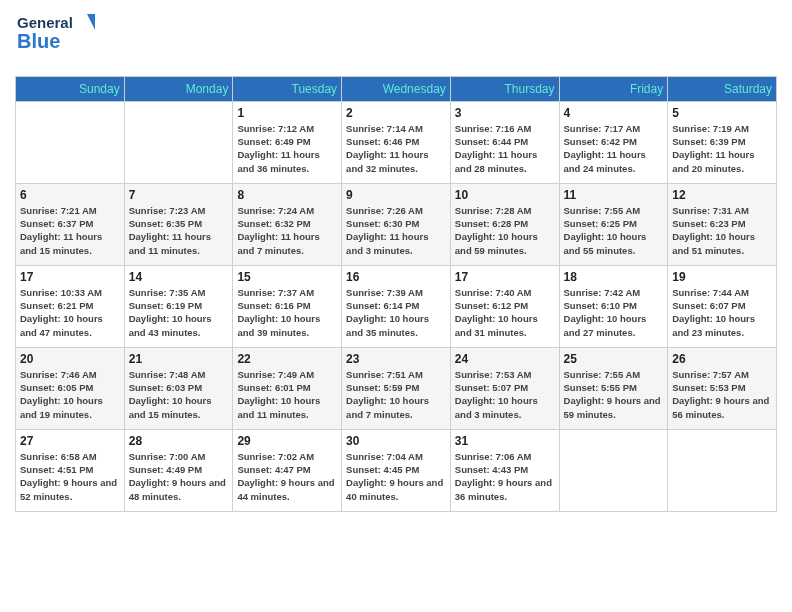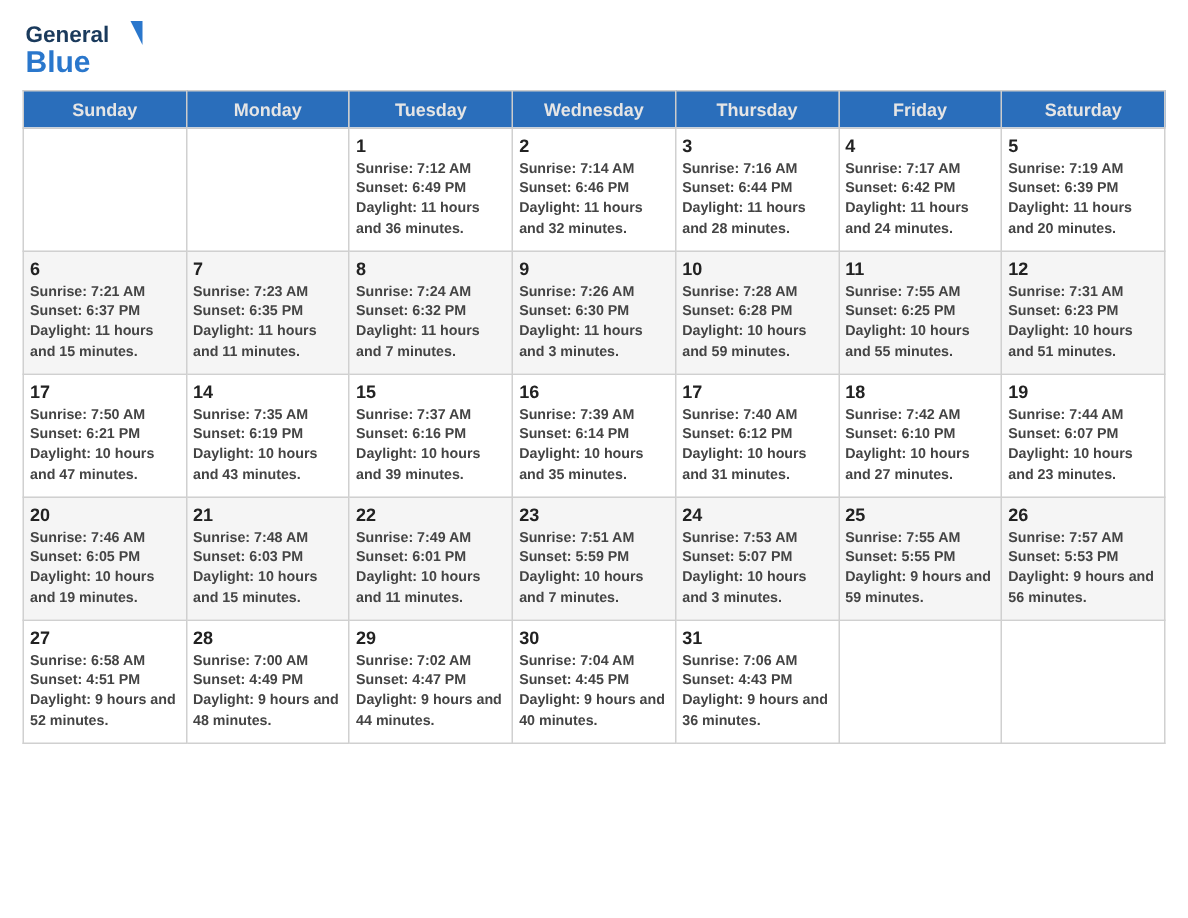--- a/index.html
+++ b/index.html
@@ -11,21 +11,21 @@
       overflow: hidden;
     }
     .container {
       width: 792px;
       padding: 10px 15px 10px 15px;
     }
     .header-area {
       display: flex;
       align-items: flex-start;
       justify-content: space-between;
-      margin-bottom: 0;
+      margin-bottom: 16px;
     }
     .logo {
       display: flex;
       flex-direction: column;
       font-size: 18px;
       font-weight: bold;
       color: #1a3a5c;
       line-height: 1.1;
     }
     .title-area {
@@ -40,25 +40,25 @@
       font-size: 16px;
       color: #333;
     }
     table {
       width: 100%;
       border-collapse: collapse;
       table-layout: fixed;
     }
     thead tr th {
       background: #2a6ebb;
-      color: #e5e5e5;
+      color: #5eead4;
       font-size: 12px;
-      font-weight: bold;
+      font-weight: normal;
       padding: 5px 4px;
-      text-align: center;
+      text-align: right;
       border: 1px solid #ccc;
     }
     tbody tr td {
       border: 1px solid #d0d0d0;
       vertical-align: top;
       padding: 4px 4px;
       font-size: 10px;
       color: #333;
       height: 82px;
       background: #fff;
@@ -202,21 +202,21 @@
             <span class="day-num">12</span>
             <div class="day-info">Sunrise: 7:31 AM
 Sunset: 6:23 PM
 Daylight: 10 hours
 and 51 minutes.</div>
           </td>
         </tr>
         <tr>
           <td>
             <span class="day-num">17</span>
-            <div class="day-info">Sunrise: 7:50 AM
+            <div class="day-info">Sunrise: 10:33 AM
 Sunset: 6:21 PM
 Daylight: 10 hours
 and 47 minutes.</div>
           </td>
           <td>
             <span class="day-num">14</span>
             <div class="day-info">Sunrise: 7:35 AM
 Sunset: 6:19 PM
 Daylight: 10 hours
 and 43 minutes.</div>

